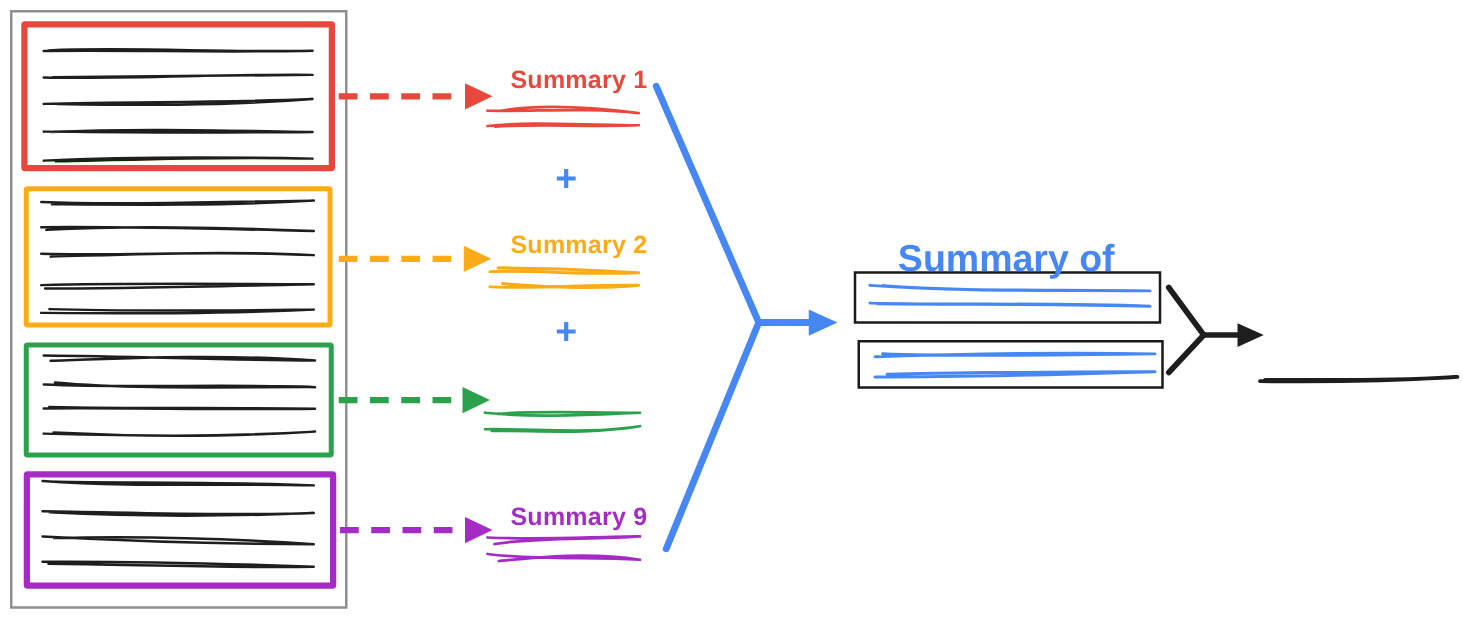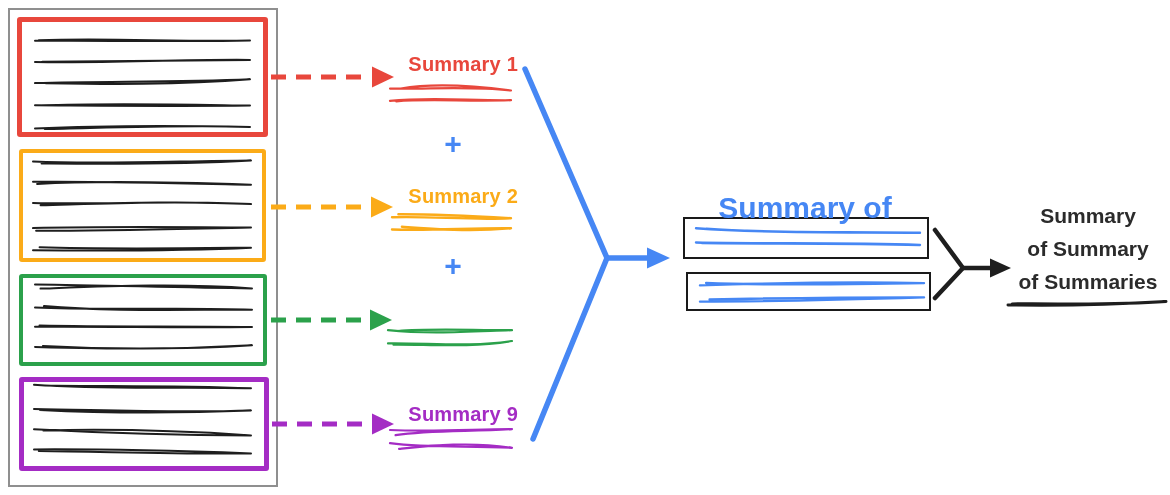--- a/index.html
+++ b/index.html
@@ -155,19 +155,14 @@
   <div class="txt sum-label lbl-2">Summary 2</div>
   <div class="txt sum-label lbl-4">Summary 9</div>
 
   <div class="txt plus plus-1">+</div>
   <div class="txt plus plus-2">+</div>
 
   <div class="txt big-title">
     <div>Summary of</div>
   </div>
 
-  <div class="txt final-title">
-    <div>Summary</div>
-    <div>of Summary</div>
-    <div>of Summaries</div>
-  </div>
 
 </div>
 
 </body></html>

